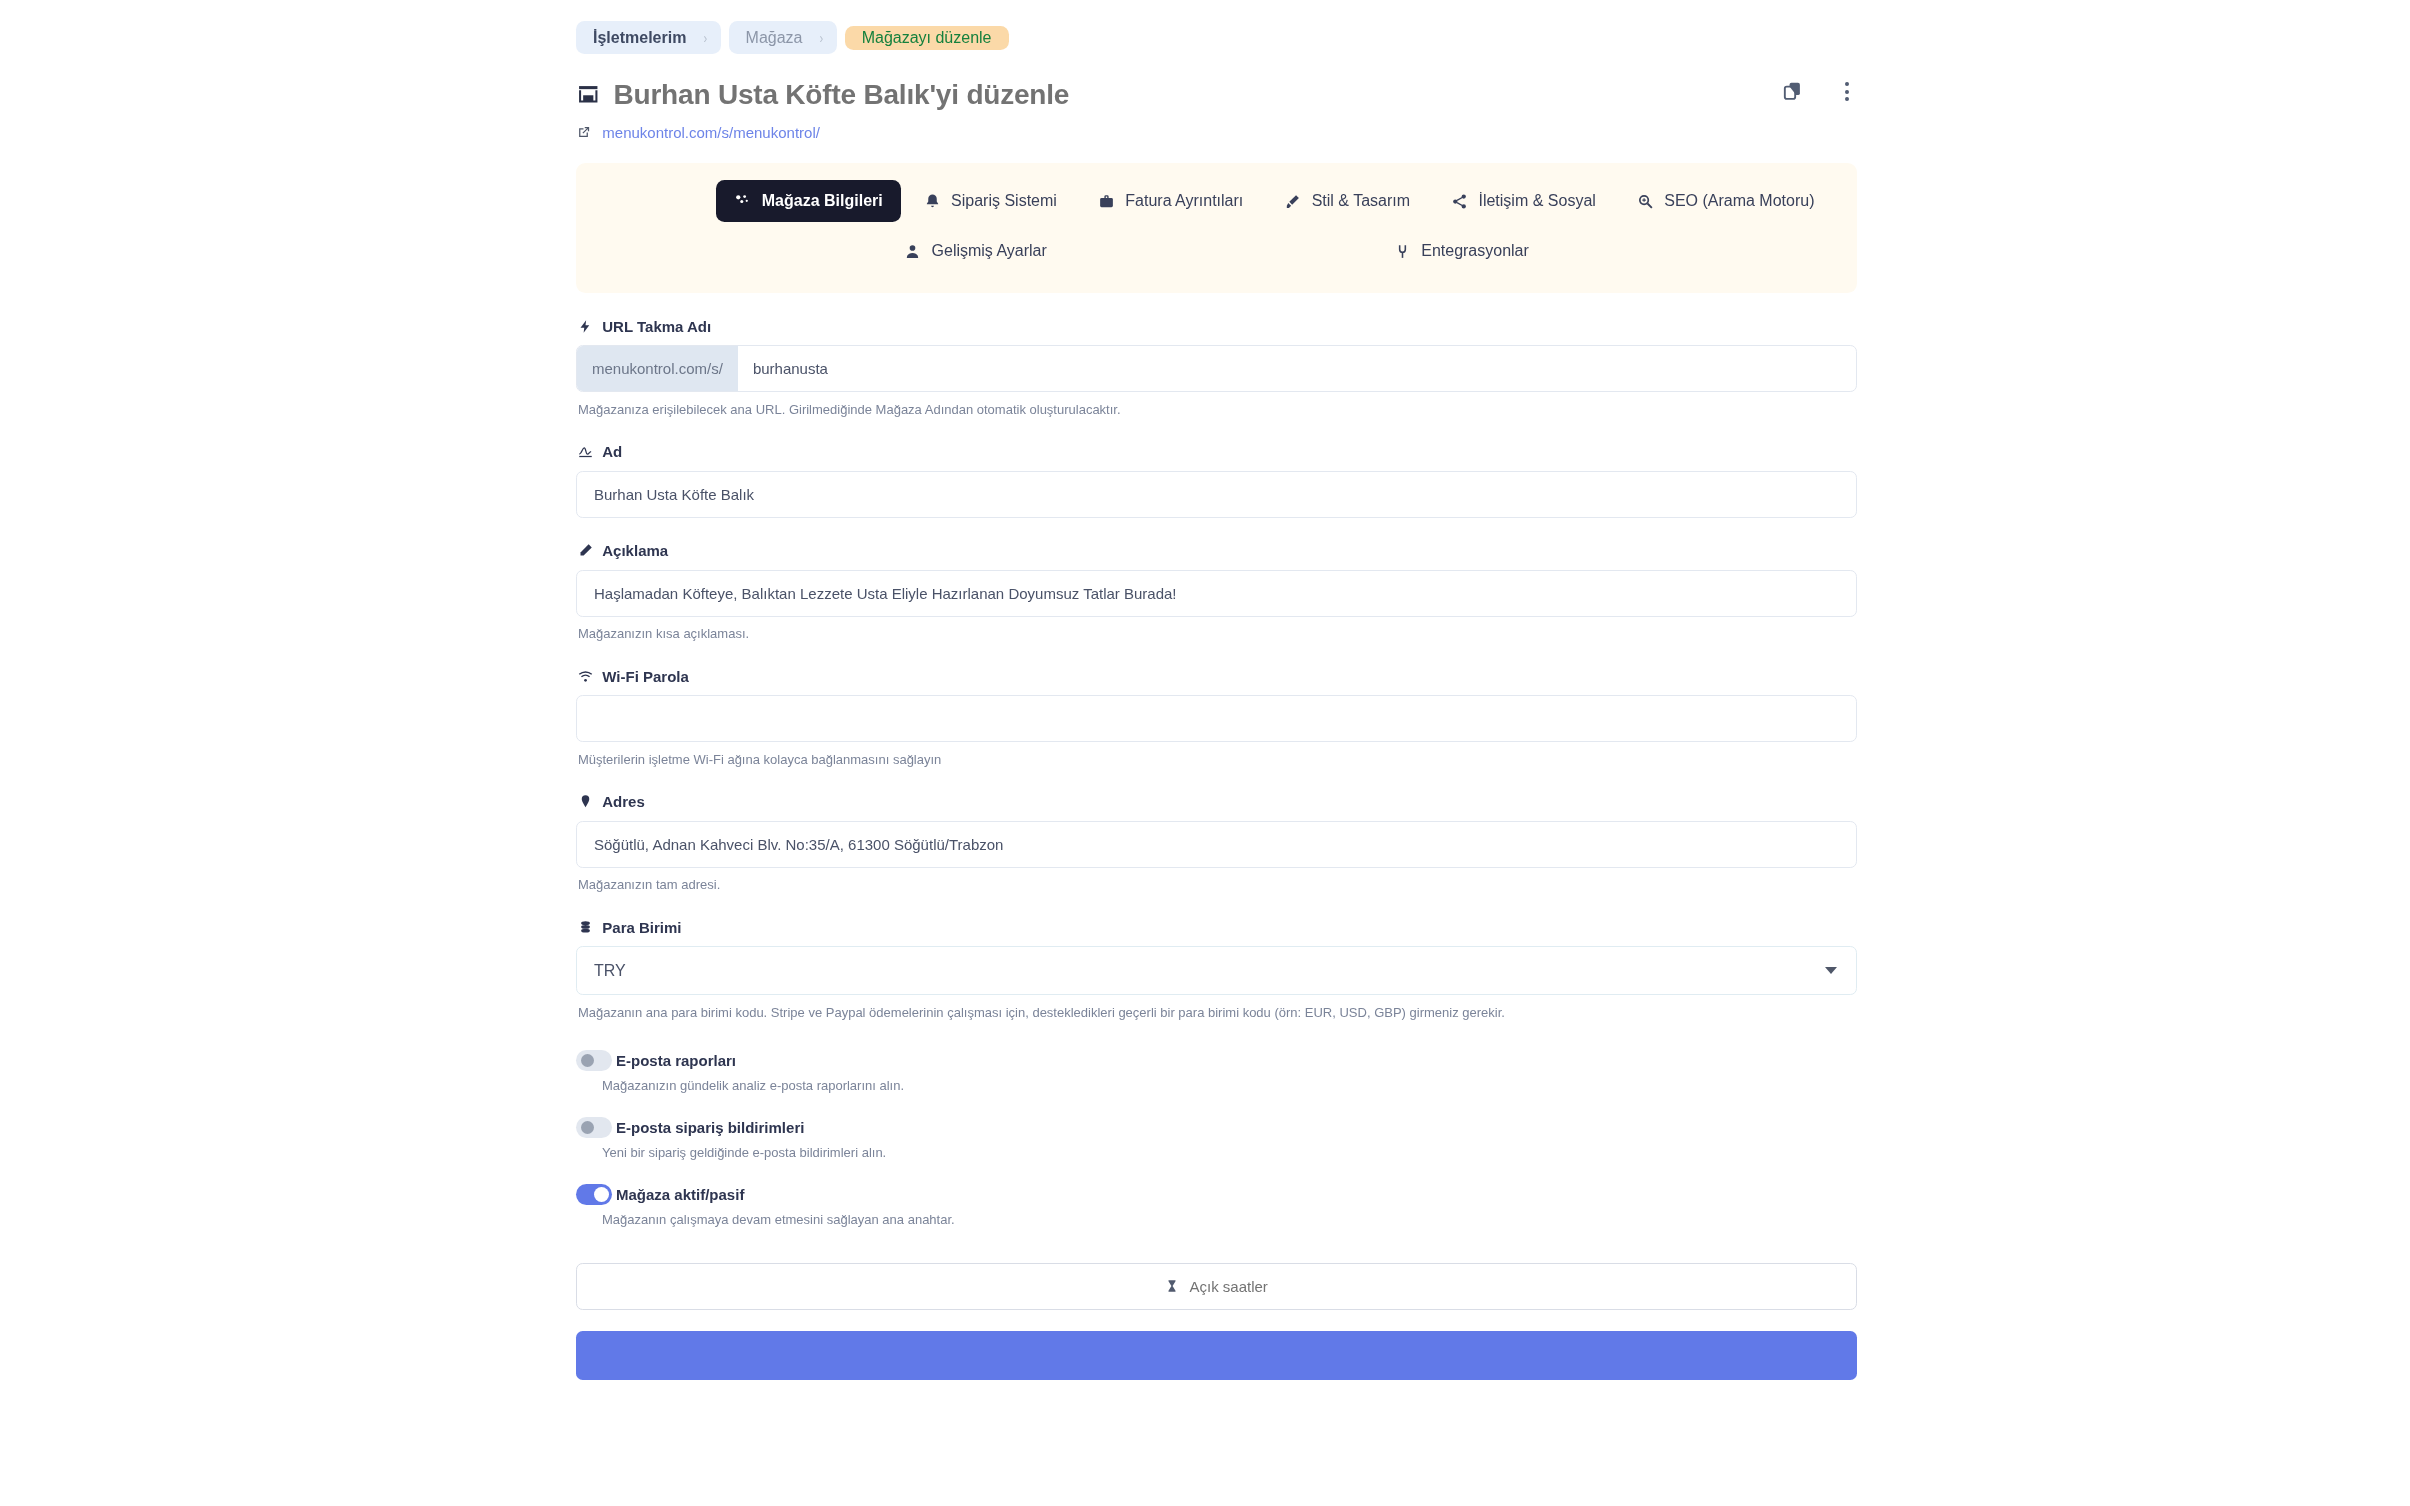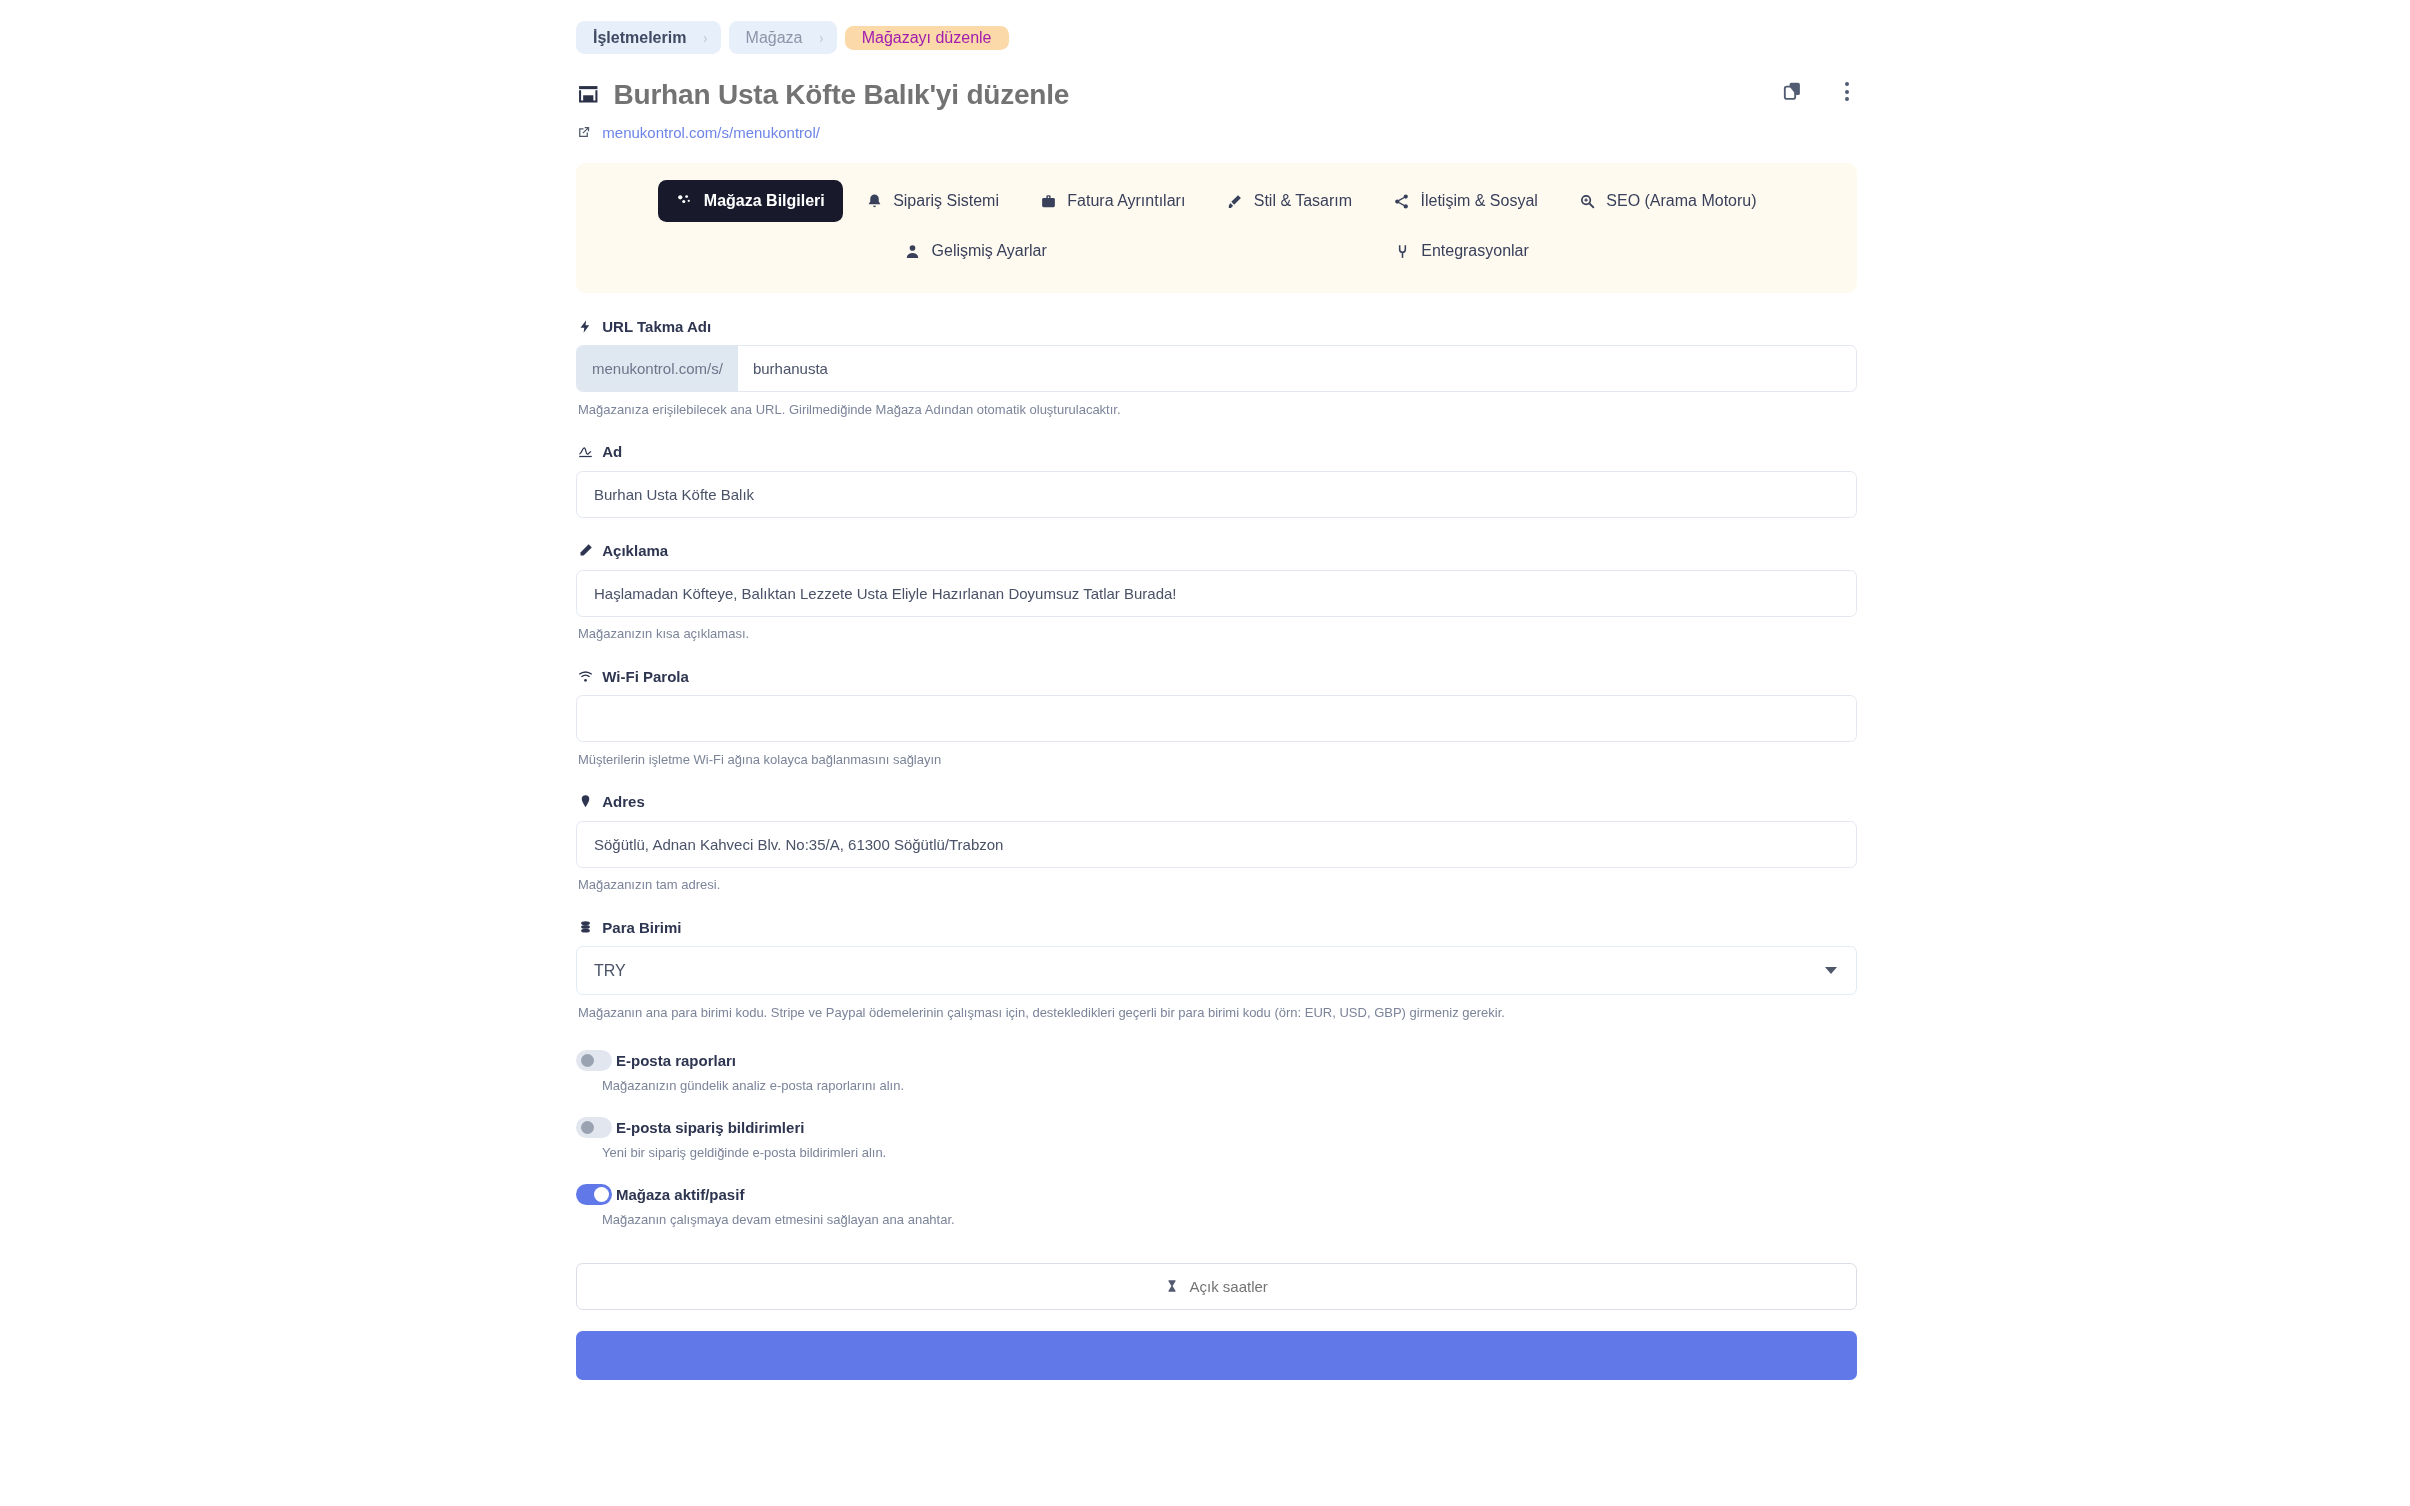--- a/index.html
+++ b/index.html
@@ -34,21 +34,21 @@
     align-items: center;
     gap: 17px;
     border-radius: 8.5px;
     padding: 8.5px 13px 8.5px 17px;
     font-size: 16px;
     line-height: 1;
     white-space: nowrap;
   }
   .crumb.c0 { background: #e7effa; color: #3f4a63; font-weight: bold; }
   .crumb.c1 { background: #e7effa; color: #8c96a8; font-weight: normal; }
-  .crumb.c2 { background: #fbd9a8; color: #a21caf; font-weight: normal; padding: 4px 17px; }
+  .crumb.c2 { background: #fbd9a8; color: #15803d; font-weight: normal; padding: 4px 17px; }
   .crumb .chev {
     font-size: 14px;
     color: #b8c0ce;
     font-weight: normal;
     transform: scaleX(0.8);
   }
 
   
   .title-row {
     display: flex;
@@ -90,21 +90,21 @@
   
   .tabpanel {
     margin-top: 22.6px;
     background: #fffaf0;
     border-radius: 9.4px;
     padding: 17px 24.5px 21px 24.5px;
   }
   .tabrow {
     display: flex;
     align-items: center;
-    justify-content: center;
+    justify-content: flex-end;
     gap: 5px;
   }
   .tab {
     display: flex;
     align-items: center;
     gap: 10.4px;
     padding: 12.2px 18px;
     font-size: 16px;
     color: #39405a;
     border-radius: 8.5px;

